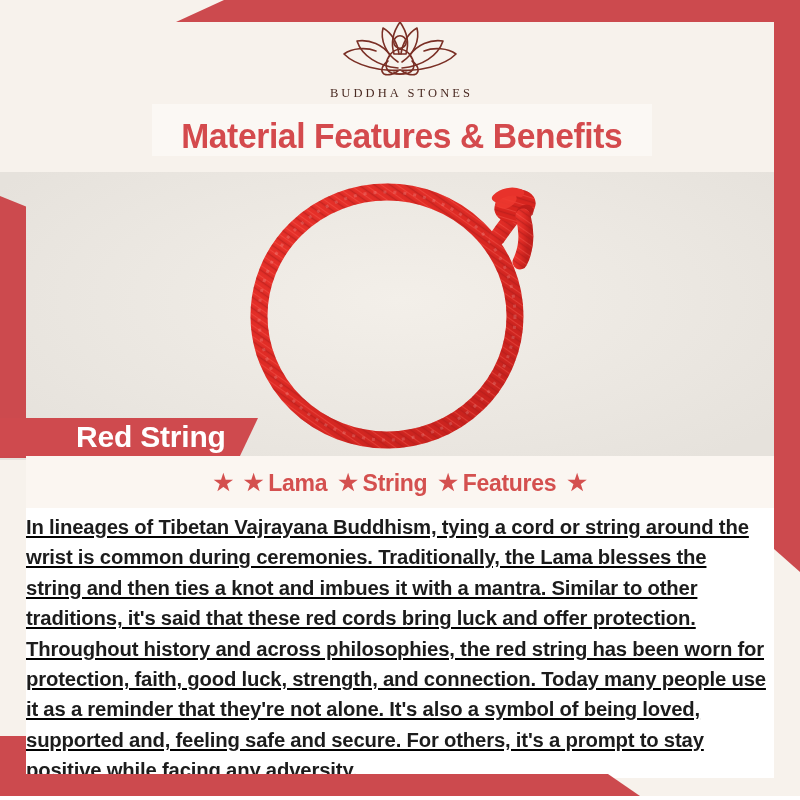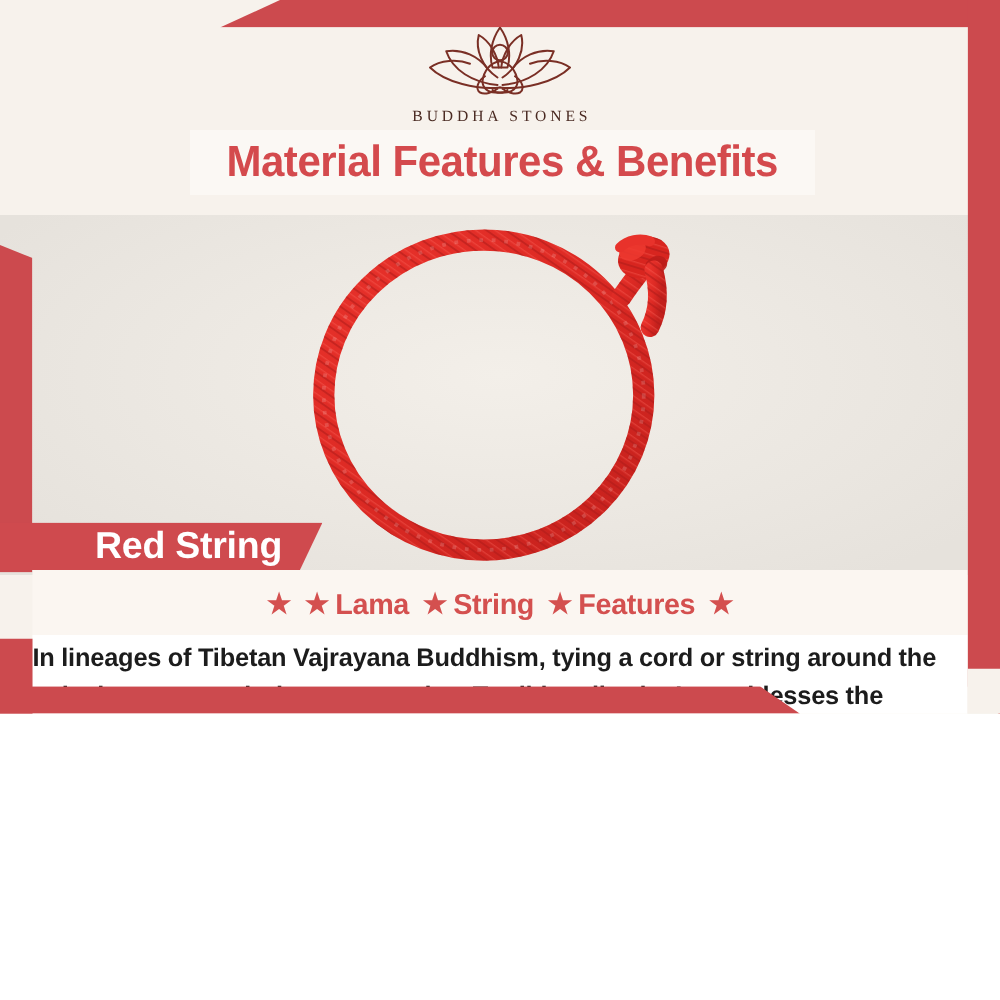--- a/index.html
+++ b/index.html
@@ -9,21 +9,21 @@
     width: 800px;
     height: 800px;
     overflow: hidden;
     background: #ffffff;
     font-family: "Liberation Sans", sans-serif;
   }
 
   #page {
     position: relative;
     width: 800px;
-    height: 571px;
+    height: 796px;
     background: #f7f2ec;
     overflow: hidden;
   }
 
   
   .deco-top-band {
     position: absolute;
     top: 0; left: 0;
     width: 800px;
     height: 22px;
@@ -106,21 +106,21 @@
 
   
   .title-plate {
     position: absolute;
     top: 104px;
     left: 152px;
     width: 500px;
     height: 52px;
     background: #fbf8f4;
     display: flex;
-    align-items: center;
+    align-items: flex-end;
     justify-content: center;
     z-index: 3;
   }
   .title-text {
     font-size: 35px;
     font-weight: 700;
     color: #d44a4d;
     letter-spacing: -0.4px;
     white-space: nowrap;
     transform: scaleX(0.96);
@@ -194,20 +194,21 @@
   
   .body-panel {
     position: absolute;
     top: 508px;
     left: 26px;
     width: 748px;
     height: 270px;
     background: #ffffff;
     padding: 4px 8px 0 0;
     z-index: 3;
+    text-decoration: underline;
   }
   .body-text {
     font-size: 20.3px;
     font-weight: 700;
     line-height: 30.4px;
     color: #1c1c1c;
     letter-spacing: -0.15px;
     word-spacing: -0.2px;
   }
 </style>

